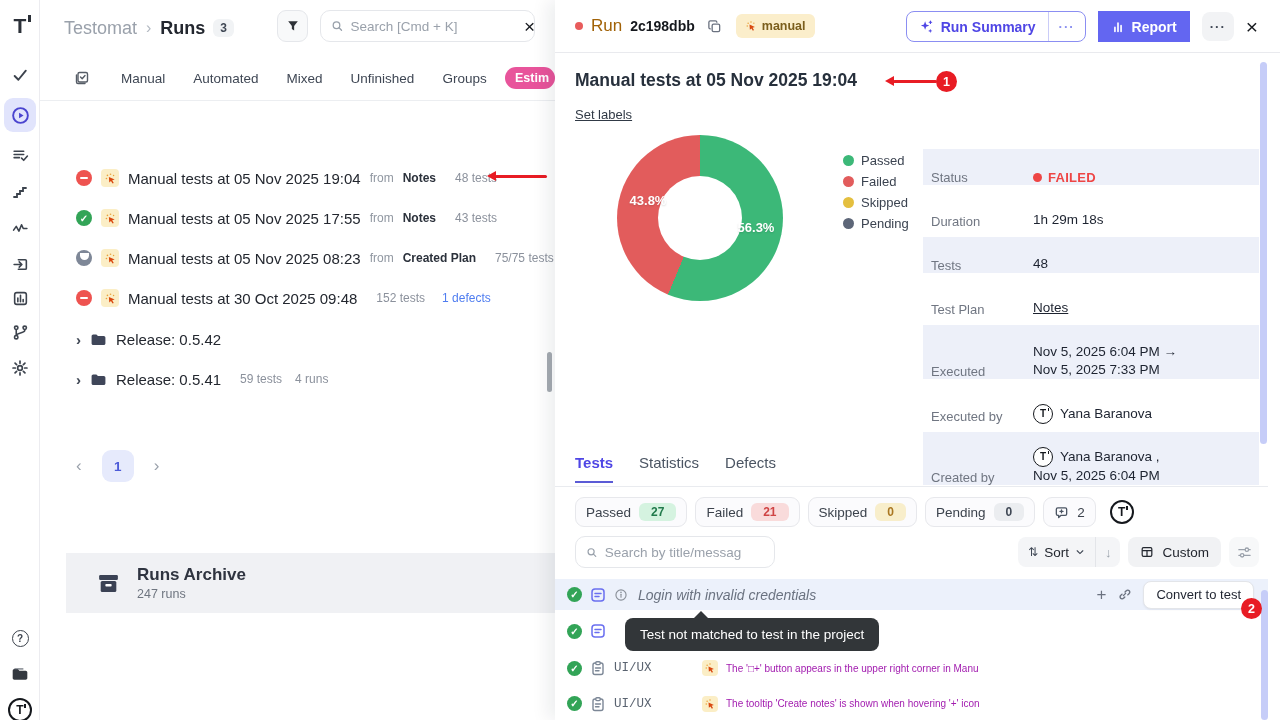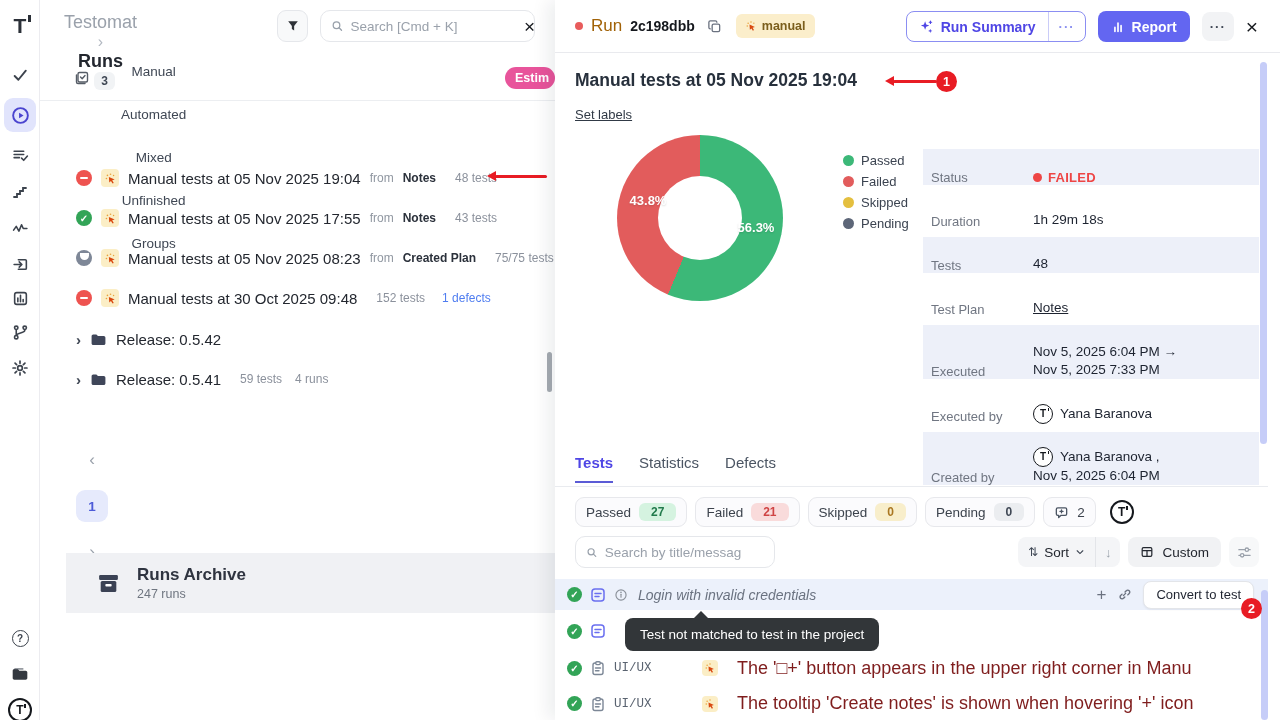--- a/index.html
+++ b/index.html
@@ -1,20 +1,20 @@
 <!DOCTYPE html>
 <html><head>
 <meta charset="utf-8">
 <style>
   * { margin:0; padding:0; box-sizing:border-box; }
   html,body { background:#fff; }
   body { font-family:"Liberation Sans", sans-serif; color:#23272f; }
   #app { position:relative; width:1280px; height:720px; overflow:hidden; background:#fff; }
   .abs { position:absolute; }
-  .flex { display:flex; align-items:center;flex-direction:column; }
+  .flex { display:flex; align-items:center; }
   svg { display:block; }
 
   
   .rail { position:absolute; left:0; top:0; width:40px; height:720px; background:#fff; border-right:1px solid #ececf0; z-index:5; }
   .rail-ic { position:absolute; left:0; width:40px; height:28px; display:flex; align-items:center; justify-content:center; color:#3c434d; }
   .rail-active-pill { position:absolute; left:4px; top:98px; width:32px; height:34px; background:#e1e4fc; border-radius:9px; }
   .logo-t { font-weight:800; font-size:21px; color:#2b3038; position:relative; }
   .logo-t::after { content:""; position:absolute; right:-5px; top:1px; width:3px; height:7px; background:#2b3038; }
   .qcircle { width:17px; height:17px; border:1.6px solid #3c434d; border-radius:50%; display:flex; align-items:center; justify-content:center; font-size:10px; font-weight:700; }
   .t-avatar { width:24px; height:24px; border:2px solid #15181d; border-radius:50%; display:flex; align-items:center; justify-content:center; font-weight:800; font-size:12px; color:#15181d; background:#fff; position:relative; }
@@ -65,21 +65,21 @@
   .detail { position:absolute; left:555px; top:0; width:725px; height:720px; background:#fff; box-shadow:-8px 0 16px rgba(15,23,42,.07); z-index:10; }
   .d-header { position:absolute; left:0; top:0; right:0; height:53px; border-bottom:1px solid #e9eaee; display:flex; align-items:center; padding-left:20px; gap:8px; }
   .reddot { width:8px; height:8px; border-radius:50%; background:#e85c5c; }
   .run-lbl { font-size:17px; color:#a16207; }
   .run-id { font-size:14px; font-weight:700; color:#15181d; }
   .manual-badge { height:24px; border-radius:6px; background:#fbeecb; display:flex; align-items:center; gap:5px; padding:0 9px; font-size:12.5px; font-weight:600; color:#7b5e1c; margin-left:6px; }
   .hdr-right { position:absolute; right:22px; top:11px; display:flex; align-items:center; gap:12px; }
   .rs-group { display:flex; align-items:stretch; height:31px; border:1px solid #8b8ef2; border-radius:8px; background:#fff; overflow:hidden; }
   .rs-main { display:flex; align-items:center; gap:7px; padding:0 12px; color:#4f46e5; font-size:14px; font-weight:600; }
   .rs-more { display:flex; align-items:center; padding:0 10px; border-left:1px solid #caccf8; color:#8b90f0; font-size:13px; font-weight:700; letter-spacing:1px; }
-  .report-btn { height:31px; border-radius:8px; background:#6366f1; color:#fff; font-size:14px; font-weight:600; display:flex; align-items:center; gap:7px; padding:0 13px; }
+  .report-btn { height:31px; border-radius:0; background:#6366f1; color:#fff; font-size:14px; font-weight:600; display:flex; align-items:center; gap:7px; padding:0 13px; }
   .more-btn { height:29px; width:32px; border-radius:8px; background:#f2f3f5; color:#3f4754; font-size:13px; font-weight:700; letter-spacing:1px; display:flex; align-items:center; justify-content:center; }
   .close-x { font-size:21px; color:#15181d; font-weight:500; line-height:1; }
   .d-title { position:absolute; left:20px; top:70px; font-size:17.5px; font-weight:700; color:#27303c; }
   .set-labels { position:absolute; left:20px; top:107px; font-size:13px; color:#313a46; text-decoration:underline; }
 
   
   .donut { position:absolute; left:62px; top:135px; width:166px; height:166px; border-radius:50%; }
   .donut::after { content:""; position:absolute; inset:41px; background:#fff; border-radius:50%; }
   .donut-lbl { position:absolute; color:#fff; font-size:13px; font-weight:700; text-shadow:0 1px 2px rgba(0,0,0,.15); z-index:2; }
   .legend { position:absolute; left:288px; top:150px; }
@@ -118,21 +118,21 @@
   .sort-dl { display:flex; align-items:center; padding:0 9px; border-left:1px solid #e3e5e9; color:#9aa1ab; font-size:13px; }
   .custom-btn { height:30px; border-radius:8px; background:#f1f2f4; display:flex; align-items:center; gap:8px; padding:0 12px; font-size:13.5px; color:#23272f; }
   .sliders-btn { width:30px; height:30px; border-radius:8px; background:#f7f8f9; display:flex; align-items:center; justify-content:center; }
 
   
   .tests { position:absolute; left:0; right:12px; top:579px; }
   .t-row { display:flex; align-items:center; padding:0 14px 0 12px; gap:8px; }
   .t-row.hl { background:#ecf1fb; }
   .t-title-note { font-size:14px; font-style:italic; color:#6a7280; margin-left:2px; }
   .t-tag { font-family:"Liberation Mono","DejaVu Sans Mono",monospace; font-size:12.5px; color:#5a6370; width:80px; flex:0 0 auto; }
-  .t-title { font-size:18px; color:#7f1d1d; white-space:nowrap; overflow:hidden;margin-left:11px; }
+  .t-title { font-size:10px; color:#a21caf; white-space:nowrap; overflow:hidden; }
   .t-actions { margin-left:auto; display:flex; align-items:center; gap:11px; }
   .plus-g { font-size:17px; color:#6b7280; line-height:1; }
   .convert-btn { height:28px; border:1px solid #e3e5e9; background:#fff; border-radius:8px; box-shadow:0 1px 2px rgba(15,23,42,.06); font-size:13px; color:#1f2430; display:flex; align-items:center; padding:0 12px; }
   .tooltip { position:absolute; left:70px; top:39px; background:#323639; color:#fff; font-size:13.5px; border-radius:8px; padding:9px 15px; white-space:nowrap; z-index:15; }
   .tooltip::before { content:""; position:absolute; top:-7px; left:68px; border-left:8px solid transparent; border-right:8px solid transparent; border-bottom:8px solid #323639; }
 </style>
 </head>
 <body>
 
 <div id="app">

